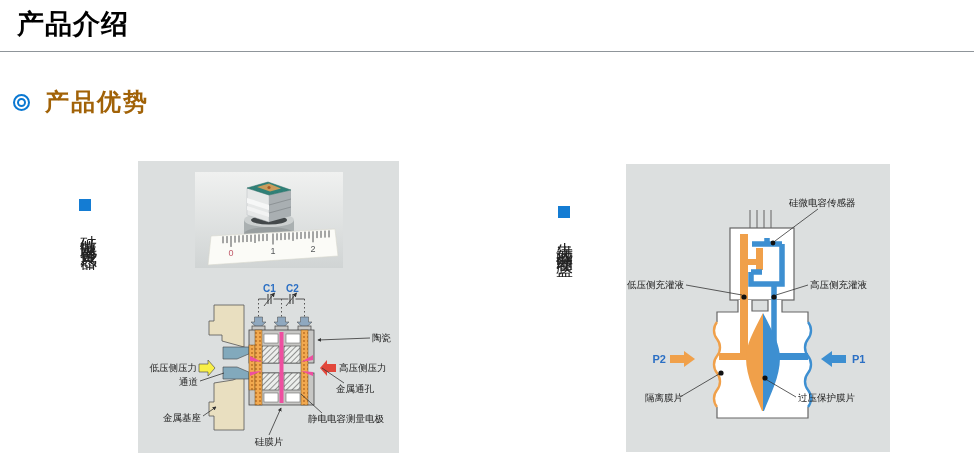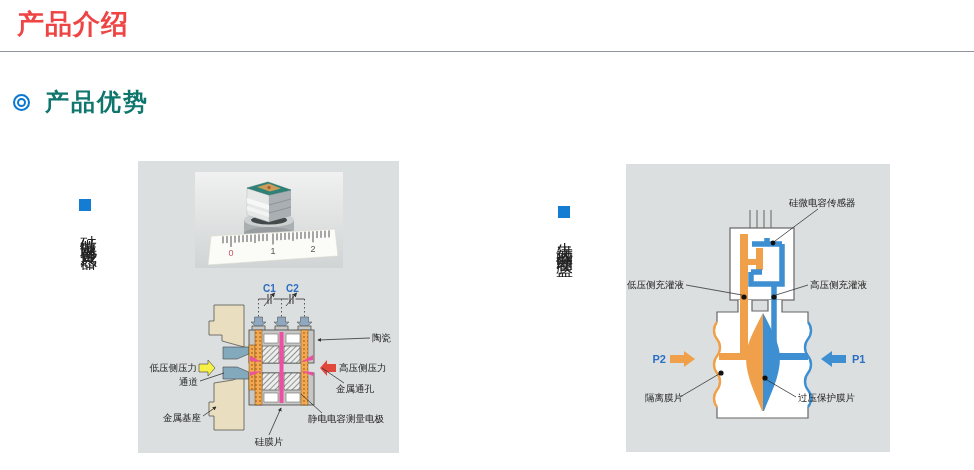--- a/index.html
+++ b/index.html
@@ -1,30 +1,30 @@
 <!DOCTYPE html>
 <html><head>
 <meta charset="utf-8">
 <style>
   * { margin:0; padding:0; box-sizing:border-box; }
   html,body { background:#ffffff; }
   body { font-family:"Liberation Sans","DejaVu Sans",sans-serif; }
   .page { position:relative; width:974px; height:470px; background:#ffffff; overflow:hidden; }
 
   .page-title { position:absolute; left:17px; top:6px; font-size:27px; font-weight:bold;
-                color:#ef4444; letter-spacing:1px; }
+                color:#000000; letter-spacing:1px; }
   .top-rule { position:absolute; left:0; top:51px; width:974px; height:0;
               border-top:1px solid #8f959a; }
 
   .section-header { position:absolute; left:13px; top:86px; display:flex; align-items:center; }
   .bullseye { width:17px; height:17px; border:2.5px solid #0a78d2; border-radius:50%;
               position:relative; flex:0 0 auto; }
   .bullseye::after { content:""; position:absolute; inset:2px; border:2.5px solid #0a78d2;
                      border-radius:50%; }
-  .section-title { font-size:24px; font-weight:bold; color:#0f766e; margin-left:15px;
+  .section-title { font-size:24px; font-weight:bold; color:#a16207; margin-left:15px;
                    letter-spacing:2px;text-align:center; }
 
   .feature-bullet { position:absolute; width:12px; height:12px; background:#147cd3; }
   .vlabel { position:absolute; writing-mode:vertical-rl; text-orientation:upright;
             font-size:17px; color:#222; letter-spacing:3px; width:20px; text-align:left; }
 
   .panel { position:absolute; background:#dcdfdf; }
   .panel-left  { left:138px; top:161px; width:261px; height:292px; }
   .panel-right { left:626px; top:164px; width:264px; height:288px; }
 

